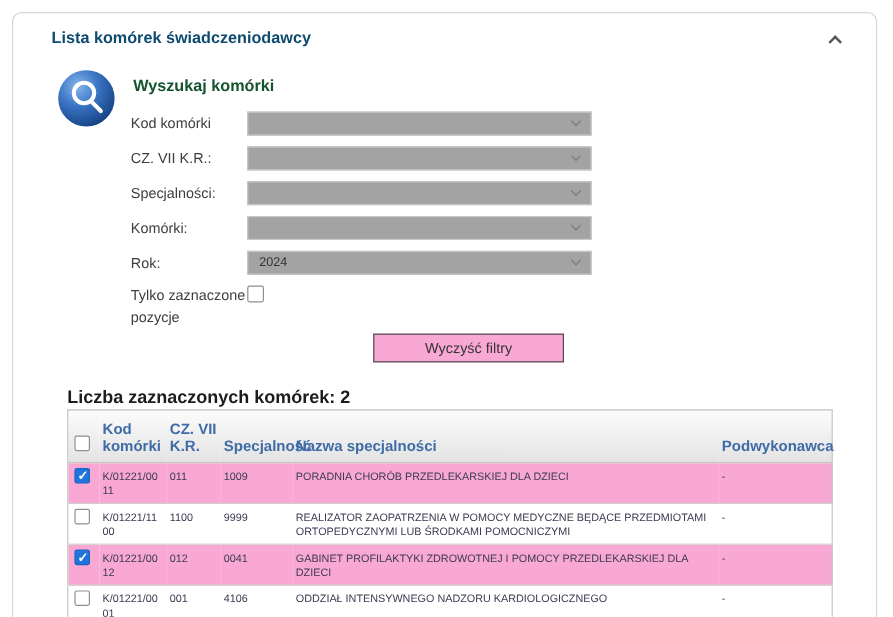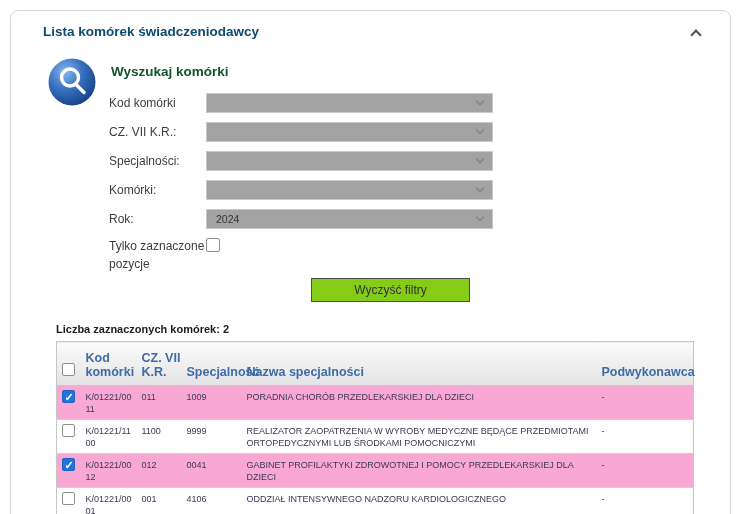--- a/index.html
+++ b/index.html
@@ -31,25 +31,25 @@
   .f-value { font-size:10.5px; color:#333; }
   .chev-down { width:6px; height:6px; border-right:1.4px solid #7a7a7a;
                border-bottom:1.4px solid #7a7a7a; transform:rotate(45deg); margin-top:-3px; }
 
   .check-row { display:flex; margin-top:2px; }
   .check-label { width:97px; flex-shrink:0; font-size:12px; color:#3d3d3d; line-height:18px; }
   .checkbox { width:14px; height:14px; border:1px solid #8f8f8f; border-radius:2px;
               background:#fff; cursor:pointer; margin-top:1px; }
 
   .actions { position:absolute; left:300px; top:267px; display:flex; gap:16px; }
-  .btn { width:159px; height:24px; background:#84cc16; border:1px solid #4d4d4d;
+  .btn { width:159px; height:24px; background:#f9a8d4; border:1px solid #4d4d4d;
          font-family:"Liberation Sans", sans-serif; font-size:12px; color:#333;
          cursor:pointer; }
 
-  .count { position:absolute; left:45px; top:312px; font-size:11px;
+  .count { position:absolute; left:45px; top:312px; font-size:15px;
            font-weight:bold; color:#1c1c1c; }
 
   table.grid { position:absolute; left:45px; top:330px; width:637px;
                border-collapse:collapse; border:1px solid #c6c6c6; table-layout:fixed; }
   .grid col.c-cb   { width:26px; }
   .grid col.c-kod  { width:56px; }
   .grid col.c-cz   { width:45px; }
   .grid col.c-spec { width:60px; }
   .grid col.c-naz  { width:355px; }
   .grid col.c-pod  { width:95px; }
@@ -188,21 +188,21 @@
     <td class="td-pod">-</td>
   </tr>
 
   <tr>
     <td class="td-cb">
       <span class="row-cb"></span>
     </td>
     <td class="td-kod">K/01221/1100</td>
     <td class="td-cz">1100</td>
     <td class="td-spec">9999</td>
-    <td class="td-naz">REALIZATOR ZAOPATRZENIA W WYROBY MEDYCZNE BĘDĄCE PRZEDMIOTAMI ORTOPEDYCZNYMI LUB ŚRODKAMI POMOCNICZYMI</td>
+    <td class="td-naz">REALIZATOR ZAOPATRZENIA W POMOCY MEDYCZNE BĘDĄCE PRZEDMIOTAMI ORTOPEDYCZNYMI LUB ŚRODKAMI POMOCNICZYMI</td>
     <td class="td-pod">-</td>
   </tr>
 
   <tr class="striped">
     <td class="td-cb">
       <span class="row-cb checked"></span>
     </td>
     <td class="td-kod">K/01221/0012</td>
     <td class="td-cz">012</td>
     <td class="td-spec">0041</td>

